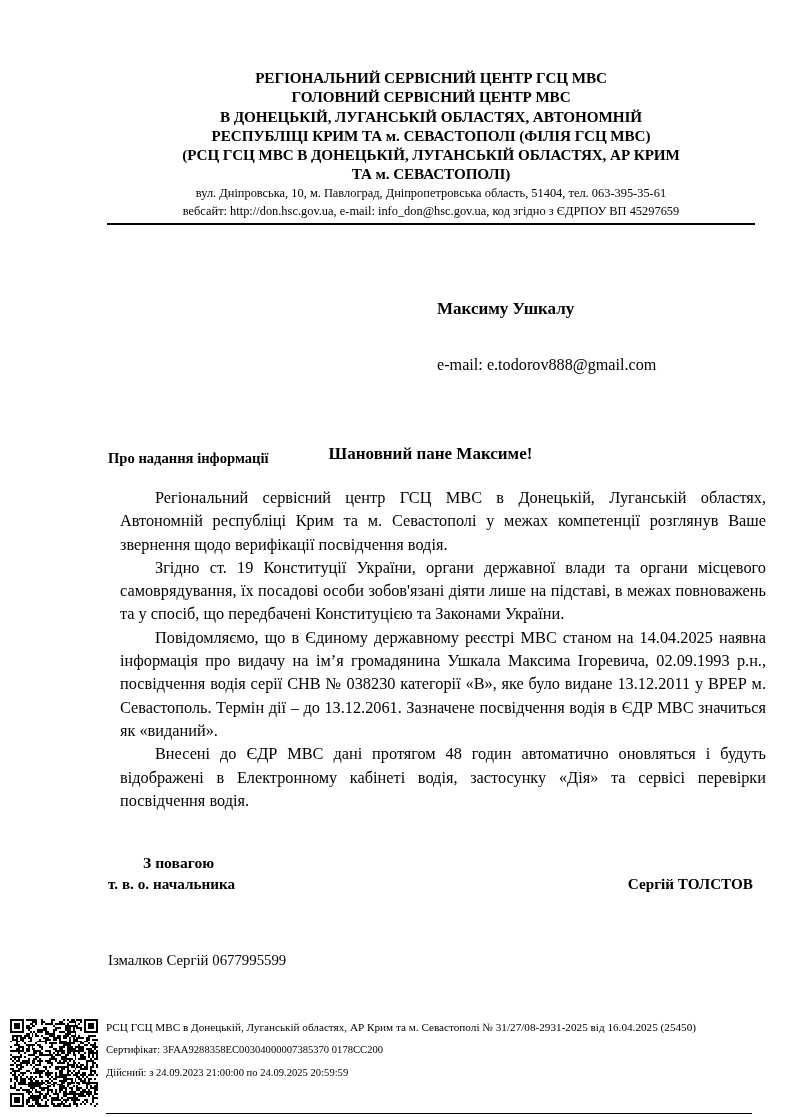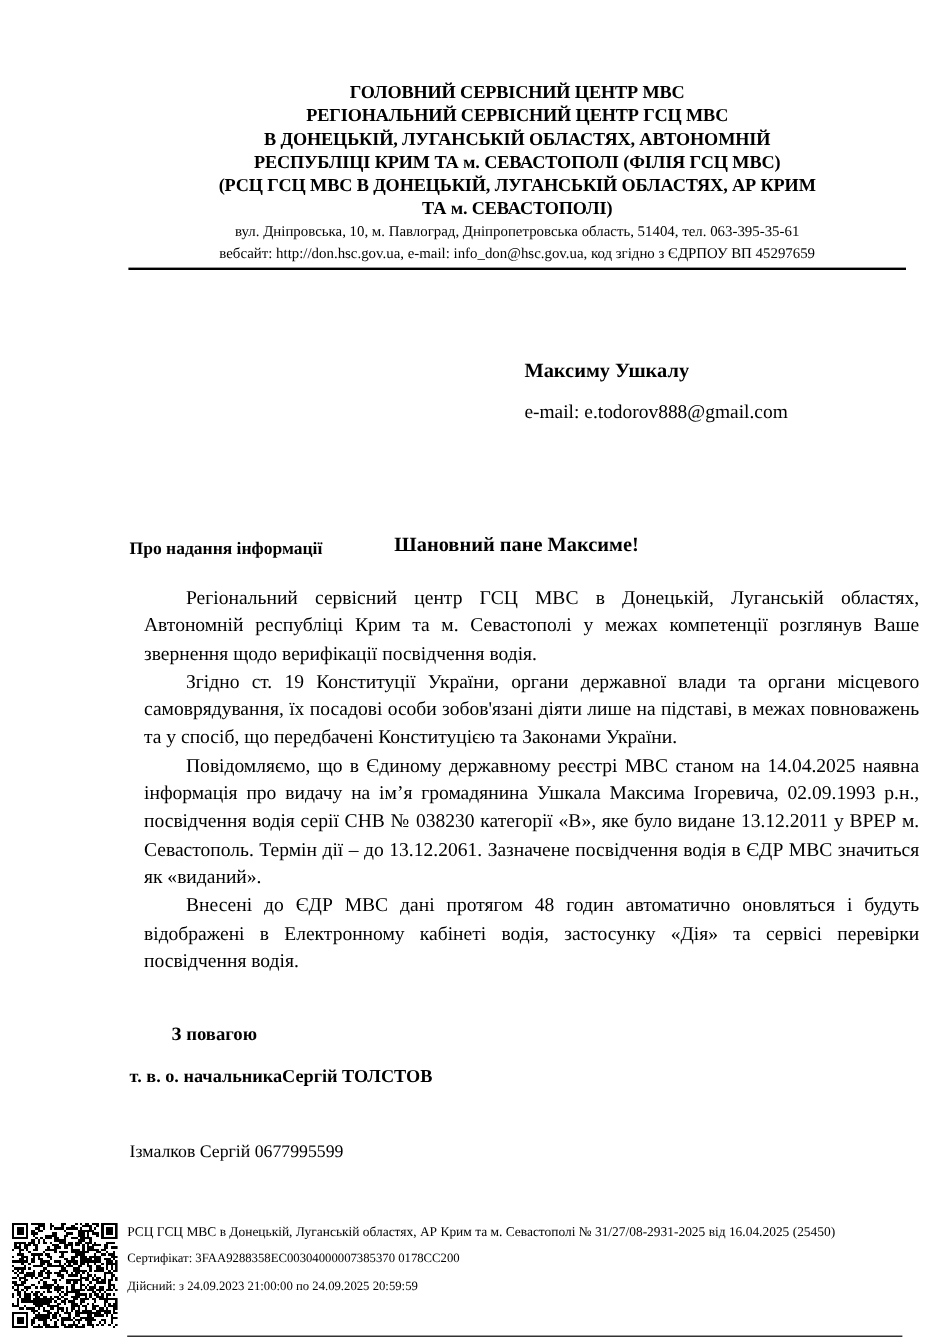--- a/index.html
+++ b/index.html
@@ -57,21 +57,21 @@
     width: 330px;
   }
   .addressee-name {
     font-weight: bold;
     font-size: 17px;
     line-height: 22px;
   }
   .addressee-email {
     font-size: 16.2px;
     line-height: 22px;
-    margin-top: 12px;
+    margin-top: 34px;
   }
 
   
   .subject {
     position: absolute;
     left: 108px;
     top: 406px;
     font-weight: bold;
     font-size: 14.6px;
     margin-top: 44px;
@@ -113,26 +113,26 @@
     width: 645px;
   }
   .sign-regards {
     font-weight: bold;
     font-size: 15.6px;
     line-height: 21px;
     padding-left: 35px;
   }
   .sign-row {
     display: flex;
-    justify-content: flex-start;
+    justify-content: space-between;
     align-items: baseline;
     font-weight: bold;
     font-size: 15.2px;
     line-height: 21px;
-    margin-top: 14px;
+    margin-top: 0;
   }
 
   
   .executor {
     position: absolute;
     left: 108px;
     top: 952px;
     font-size: 14.8px;
   }
 
@@ -177,22 +177,22 @@
     border-top: 1px solid #000;
     margin: 0;
   }
 </style>
 </head>
 <body>
 
 <div class="page">
 
   <div class="letterhead">
+    <div class="lh-line">РЕГІОНАЛЬНИЙ СЕРВІСНИЙ ЦЕНТР ГСЦ МВС</div>
     <div class="lh-line">ГОЛОВНИЙ СЕРВІСНИЙ ЦЕНТР МВС</div>
-    <div class="lh-line">РЕГІОНАЛЬНИЙ СЕРВІСНИЙ ЦЕНТР ГСЦ МВС</div>
     <div class="lh-line">В ДОНЕЦЬКІЙ, ЛУГАНСЬКІЙ ОБЛАСТЯХ, АВТОНОМНІЙ</div>
     <div class="lh-line">РЕСПУБЛІЦІ КРИМ ТА м. СЕВАСТОПОЛІ (ФІЛІЯ ГСЦ МВС)</div>
     <div class="lh-line">(РСЦ ГСЦ МВС В ДОНЕЦЬКІЙ, ЛУГАНСЬКІЙ ОБЛАСТЯХ, АР КРИМ</div>
     <div class="lh-line">ТА м. СЕВАСТОПОЛІ)</div>
     <div class="lh-contact">вул. Дніпровська, 10, м. Павлоград, Дніпропетровська область, 51404, тел. 063-395-35-61</div>
     <div class="lh-contact">вебсайт: http://don.hsc.gov.ua, e-mail: info_don@hsc.gov.ua, код згідно з ЄДРПОУ ВП 45297659</div>
     <hr class="lh-rule">
   </div>
 
   <div class="addressee">

